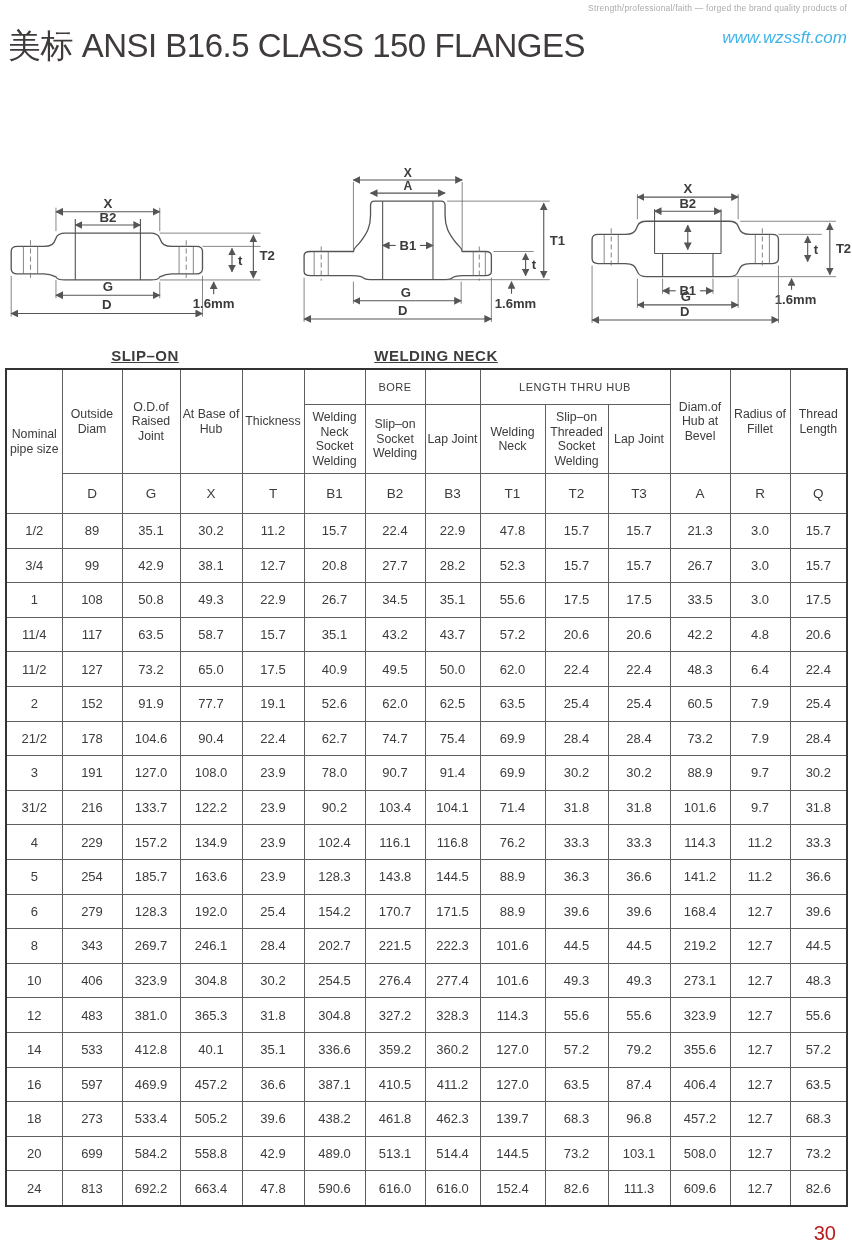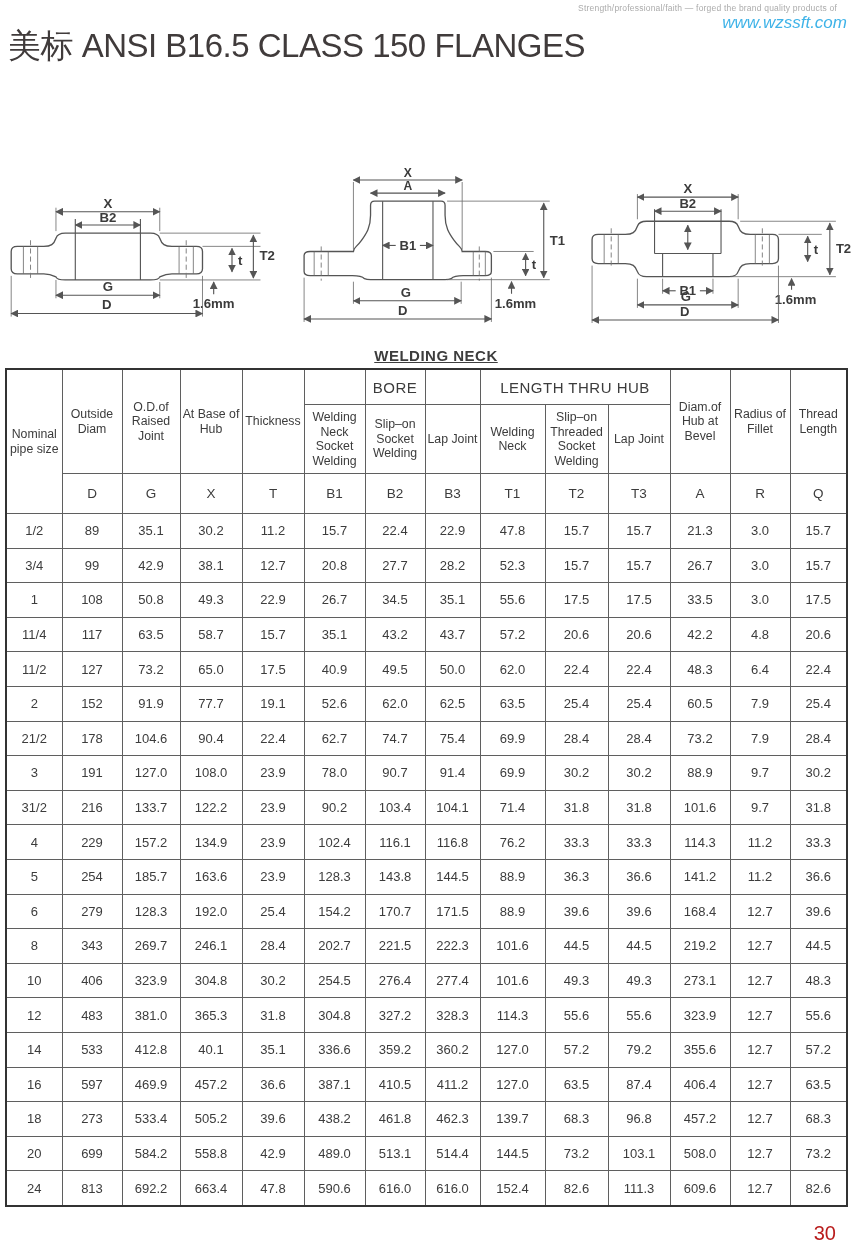--- a/index.html
+++ b/index.html
@@ -1,37 +1,37 @@
 <!DOCTYPE html>
 <html><head>
 <meta charset="utf-8">
 <style>
   html,body{margin:0;padding:0;background:#fff;}
   body{width:852px;height:1251px;position:relative;overflow:hidden;
        font-family:"Liberation Sans","DejaVu Sans",sans-serif;color:#3c3c3c;}
-  .tagline{position:absolute;top:3px;right:15px;font-size:8.5px;color:#ababab;letter-spacing:.2px;text-align:center;}
-  .website{position:absolute;top:13px;right:5px;font-size:17px;font-style:italic;color:#3fb3e8;font-weight:500;}
+  .tagline{position:absolute;top:3px;right:5px;font-size:8.5px;color:#ababab;letter-spacing:.2px;text-align:center;}
+  .website{position:absolute;top:28px;right:5px;font-size:17px;font-style:italic;color:#3fb3e8;font-weight:500;}
   .page-title{position:absolute;top:24px;left:8px;font-size:33px;font-weight:400;color:#403b3b;letter-spacing:-.5px;white-space:nowrap;}
   .diagrams{position:absolute;top:168px;left:0;width:852px;height:196px;display:flex;}
   .diag{position:relative;}
   .diag.d1{width:290px;}
   .diag.d2{width:292px;}
   .diag.d3{width:270px;}
   .caption{position:absolute;left:0;right:0;bottom:0;text-align:center;font-size:15px;font-weight:bold;
            color:#3d3d3d;letter-spacing:.5px;text-decoration:underline;}
   svg .outline{fill:#fff;stroke:#555;stroke-width:1.3;}
   svg .ln{stroke:#555;stroke-width:1.1;fill:none;}
   svg .thin{stroke:#6a6a6a;stroke-width:.8;fill:none;}
   svg .dash{stroke:#777;stroke-width:.9;fill:none;stroke-dasharray:5 3;}
   svg text{font-family:"Liberation Sans","DejaVu Sans",sans-serif;font-weight:bold;fill:#3b3b3b;}
   .tblwrap{position:absolute;top:368px;left:5px;}
   table{border-collapse:collapse;table-layout:fixed;width:841px;border:2px solid #333;}
   th,td{border:1px solid #5f5f5f;text-align:center;vertical-align:middle;padding:0;font-weight:normal;}
   th.lbl{font-size:12.3px;line-height:1.18;}
-  th.grp{font-size:15px;height:34px;letter-spacing:.5px;}
+  th.grp{font-size:11px;height:34px;letter-spacing:.5px;}
   tr.r-label th{height:68px;}
   tr.r-sym th{height:39px;font-size:13.5px;}
   tbody td{height:33.6px;font-size:13px;}
   .page-number{position:absolute;top:1222px;right:16px;font-size:20px;color:#b91c1c;}
 </style>
 </head>
 <body>
 
 <div class="tagline">Strength/professional/faith — forged the brand quality products of</div>
 <div class="website">www.wzssft.com</div>
@@ -72,20 +72,21 @@
       <text x="210" y="136" text-anchor="middle" font-size="13">1.6mm</text>
       <line class="thin" x1="55" y1="108" x2="55" y2="126"></line>
         <line class="thin" x1="157" y1="110" x2="157" y2="126"></line>
       <line class="ln" x1="55" y1="123" x2="157" y2="123" marker-start="url(#a1)" marker-end="url(#a1)"></line>
       <text x="106" y="119" text-anchor="middle" font-size="13">G</text>
       <line class="thin" x1="11" y1="104" x2="11" y2="144"></line>
         <line class="thin" x1="199" y1="104" x2="199" y2="144"></line>
       <line class="ln" x1="11" y1="141" x2="199" y2="141" marker-start="url(#a1)" marker-end="url(#a1)"></line>
       <text x="105" y="137" text-anchor="middle" font-size="13">D</text>
     </svg>
+    <div class="caption">SLIP–ON</div>
   </div>
 
   <div class="diag d2">
     <svg width="292" height="172" viewBox="0 0 290 165">
       <defs>
         <marker id="a2" viewBox="0 0 10 10" refX="9" refY="5" markerWidth="7" markerHeight="7" orient="auto-start-reverse">
           <path d="M0,0 L10,5 L0,10 z" fill="#555"></path>
         </marker>
       </defs>
       <path class="outline" d="M84,30 L150,30 Q154,30 154,34 L154,44 C154,56 158,62 163,69 C168,76 171,76 171,80 L194,80 Q200,80 200,84 L200,100 Q200,104 194,104 L172,104 C165,104 162,105 160,107 Q158,108 154,108 L80,108 Q76,108 74,107 C72,105 69,104 62,104 L20,104 Q14,104 14,100 L14,84 Q14,80 20,80 L63,80 C63,76 66,76 71,69 C76,62 80,56 80,44 L80,34 Q80,30 84,30 Z"></path>

